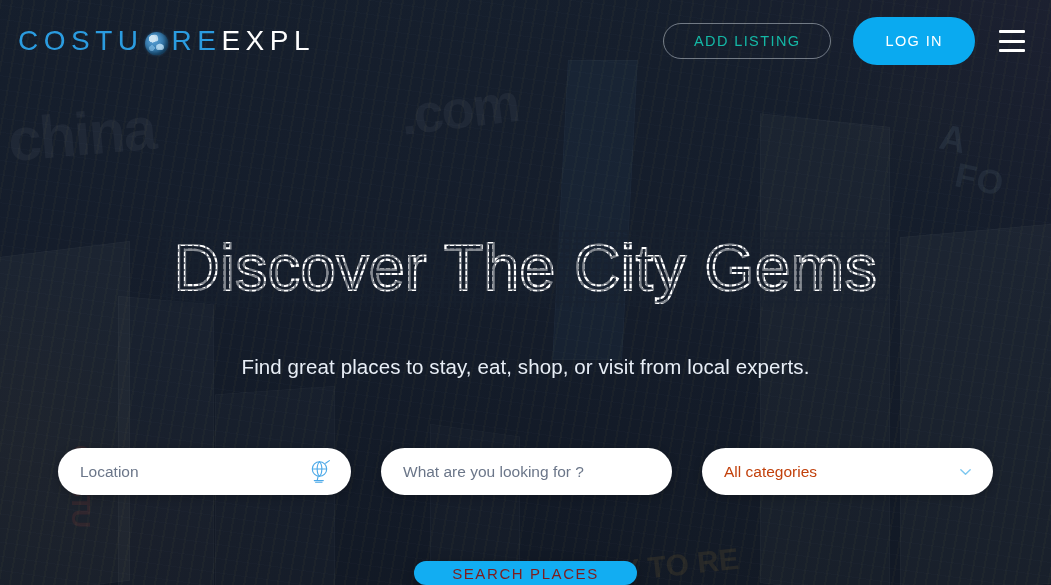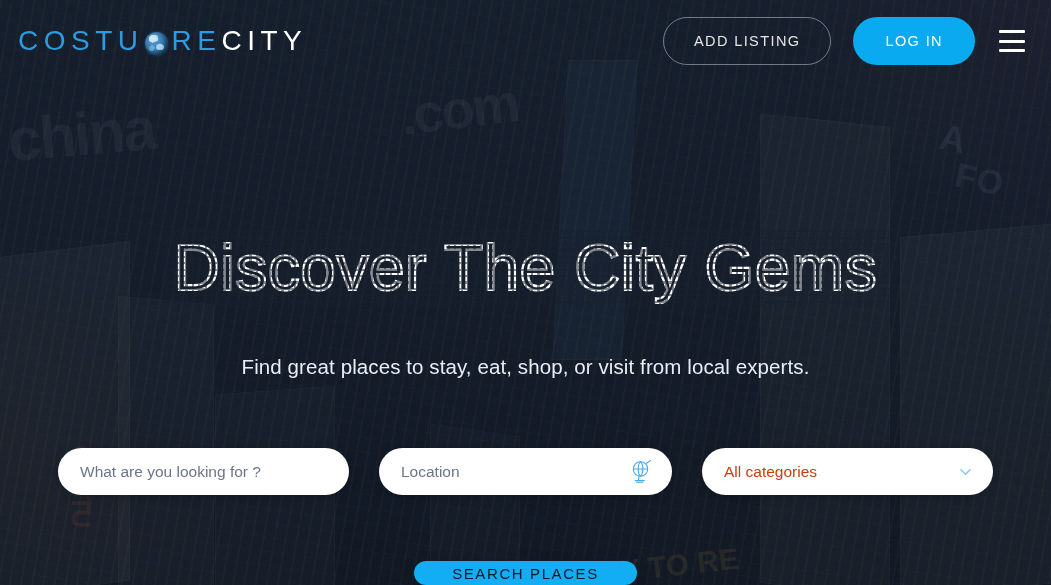--- a/index.html
+++ b/index.html
@@ -96,23 +96,23 @@
     background:#b9dcf1; border-radius:50% 60% 55% 45%; opacity:.75;
   }
 
   .spacer { flex:1; }
 
   .btn {
     border:none; cursor:pointer; font-family:"Liberation Sans", sans-serif;
     letter-spacing:1.4px; font-size:14.5px; white-space:nowrap;
   }
   .btn-outline {
-    height:48px; padding:0 30px; border-radius:26px;
+    height:36px; padding:0 30px; border-radius:26px;
     background:transparent; border:1px solid rgba(225,232,242,.45);
-    color:#e5e5e5; margin-right:22px;
+    color:#14b8a6; margin-right:22px;
   }
   .btn-primary {
     height:48px; padding:0 32px; border-radius:26px;
     background:#0aaaf0; color:#ffffff; font-weight:500;
   }
   .hamburger {
     width:26px; height:22px; margin-left:24px; margin-right:2px;
     display:flex; flex-direction:column; justify-content:space-between;
     cursor:pointer; flex:none;
   }
@@ -180,21 +180,21 @@
     position:absolute; right:18px; top:50%; transform:translateY(-50%);
     width:26px; height:26px; flex:none;
   }
   .icon-chevron {
     position:absolute; right:20px; top:50%; transform:translateY(-50%);
     width:15px; height:15px; flex:none;
   }
 
   .btn-search {
     height:50px; padding:0 38px; border-radius:26px;
-    background:#12adf2; color:#0f172a; font-size:15px; font-weight:500;
+    background:#12adf2; color:#7f1d1d; font-size:15px; font-weight:500;
     letter-spacing:1.6px; border:none; cursor:pointer;
     font-family:"Liberation Sans", sans-serif;
     box-shadow:0 4px 14px rgba(0,0,0,.25);
   }
 </style>
 </head>
 <body>
 
 <div class="hero">
 
@@ -214,21 +214,21 @@
     <div class="ghost g5">Y TO RE</div>
     <div class="ghost g6">COSTU</div>
   </div>
 
   <div class="header">
     <div class="logo">
       <span class="logo-text">
         <span class="logo-blue">COSTU</span>
         <span class="logo-globe"></span>
         <span class="logo-blue">RE</span>
-        <span class="logo-white">CITY</span>
+        <span class="logo-white">EXPL</span>
       </span>
     </div>
 
     <div class="spacer"></div>
 
     <button class="btn btn-outline">ADD LISTING</button>
     <button class="btn btn-primary">LOG IN</button>
 
     <div class="hamburger">
       <span></span>
@@ -240,41 +240,41 @@
   <div class="hero-content">
 
     <h1 class="hero-title">
       <span>Discover The City Gems</span>
       <span class="dash-mask"></span>
     </h1>
 
     <p class="hero-sub">Find great places to stay, eat, shop, or visit from local experts.</p>
 
     <div class="search-row">
-
-      <div class="field f-keyword">
-        <input type="text" placeholder="What are you looking for ?" style="">
-      </div>
 
       <div class="field f-location">
         <input type="text" placeholder="Location" style="">
         <span class="icon-globe-desk">
           <svg viewBox="0 0 26 26" width="26" height="26" fill="none" stroke="#4aa8e8" stroke-width="1.1" stroke-linecap="round">
             <circle cx="12.5" cy="10" r="7.2"></circle>
             <path d="M12.5 2.8 C9.4 5.4 9.4 14.6 12.5 17.2"></path>
             <path d="M12.5 2.8 C15.6 5.4 15.6 14.6 12.5 17.2"></path>
             <path d="M5.6 10 H19.4"></path>
             <path d="M11.2 17.2 L10.2 21.3"></path>
             <path d="M7.3 21.6 H16.3"></path>
             <path d="M8.6 23.2 H15.0"></path>
             <path d="M18.6 4.2 L22.4 1.6"></path>
           </svg>
         </span>
       </div>
 
+      <div class="field f-keyword">
+        <input type="text" placeholder="What are you looking for ?" style="">
+      </div>
+
       <div class="field f-category">
         <span class="sel-value">All categories</span>
         <span class="icon-chevron">
           <svg viewBox="0 0 16 16" width="15" height="15" fill="none" stroke="#7ec8f0" stroke-width="1.5" stroke-linecap="round" stroke-linejoin="round">
             <path d="M3 5.5 L8 10.5 L13 5.5"></path>
           </svg>
         </span>
       </div>
 
     </div>

